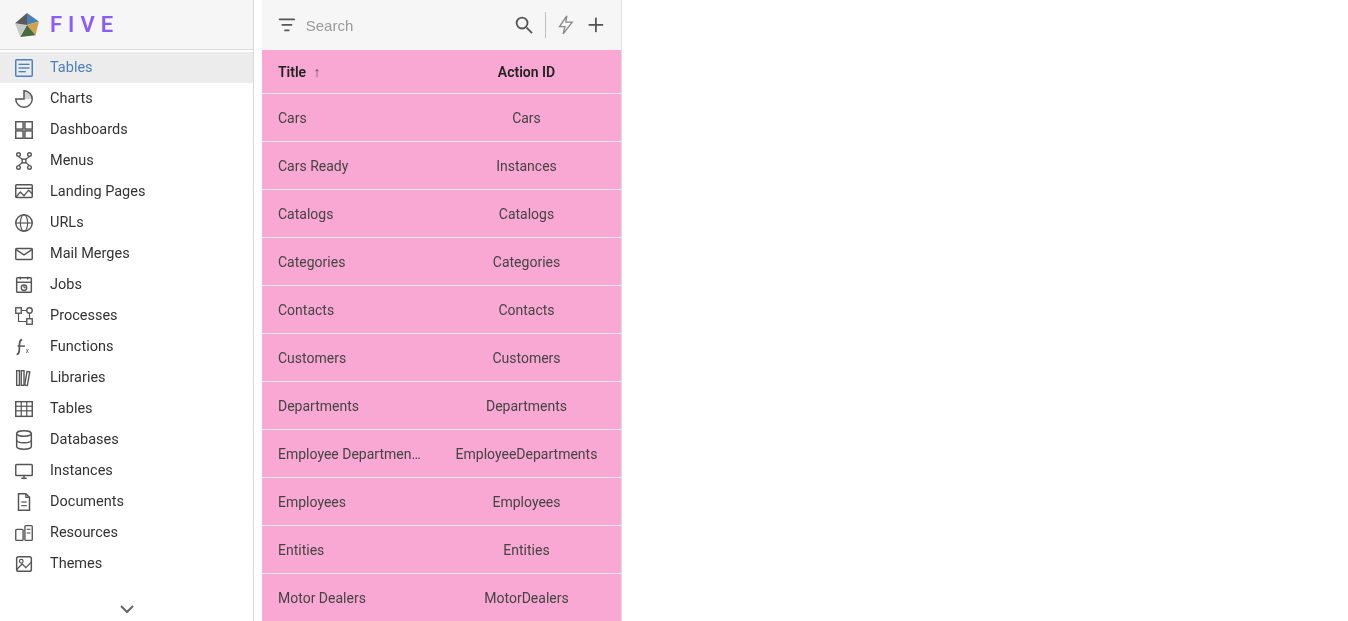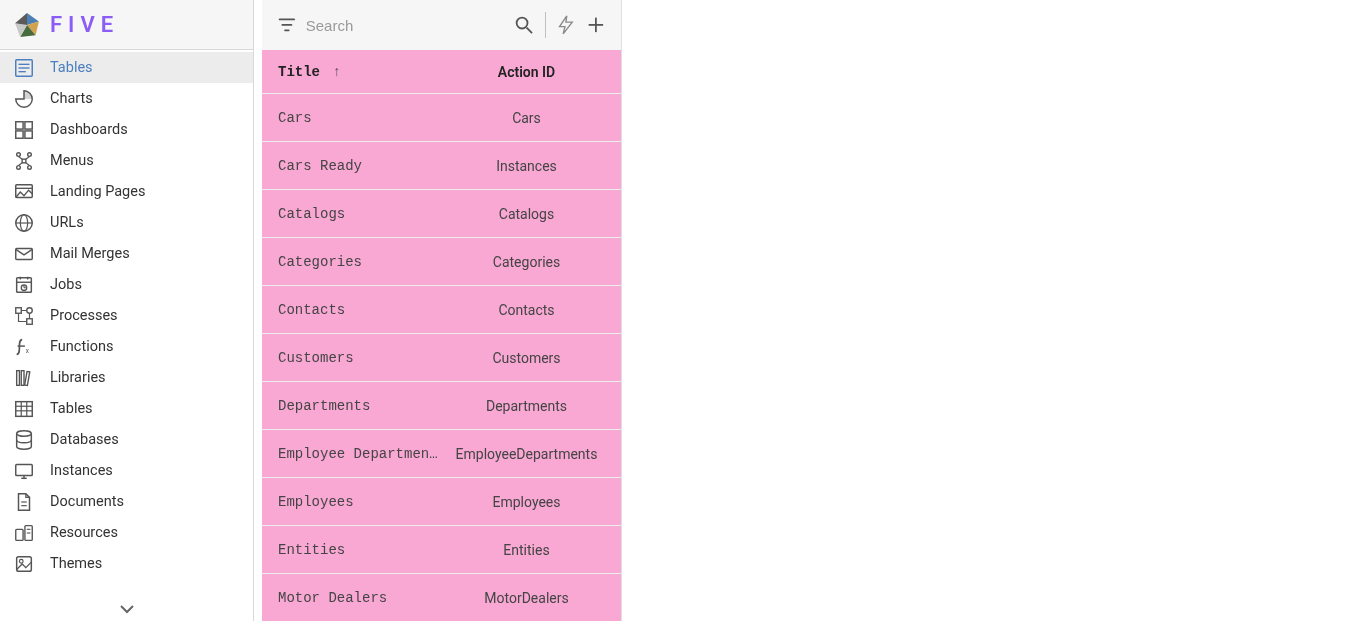--- a/index.html
+++ b/index.html
@@ -138,21 +138,21 @@
     font-weight: 600;
     color: #222;
     padding: 0 16px;
   }
   .table-row {
     height: 48px;
     padding: 0 16px;
     color: #444;
     cursor: pointer;
   }
-  .col-title { flex: 0 0 170px; overflow: hidden; text-overflow: ellipsis; white-space: nowrap; padding-right: 10px; font-family: Liberation Mono, monospace;}
+  .col-title { flex: 0 0 170px; overflow: hidden; text-overflow: ellipsis; white-space: nowrap; padding-right: 10px;}
   .col-action { flex: 1; overflow: hidden; text-overflow: ellipsis; white-space: nowrap; text-align: center; }
   .sort-arrow {
     font-size: 14px;
     margin-left: 4px;
     color: #555;
   }
 
   .rest { flex: 1; background: #fff; }
 </style>
 </head>

